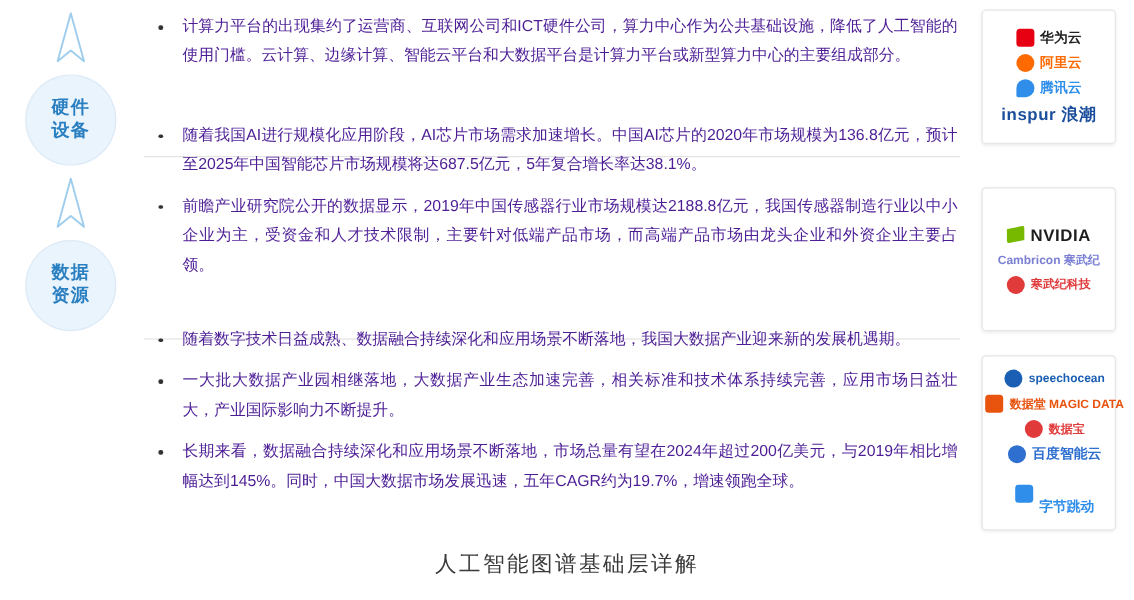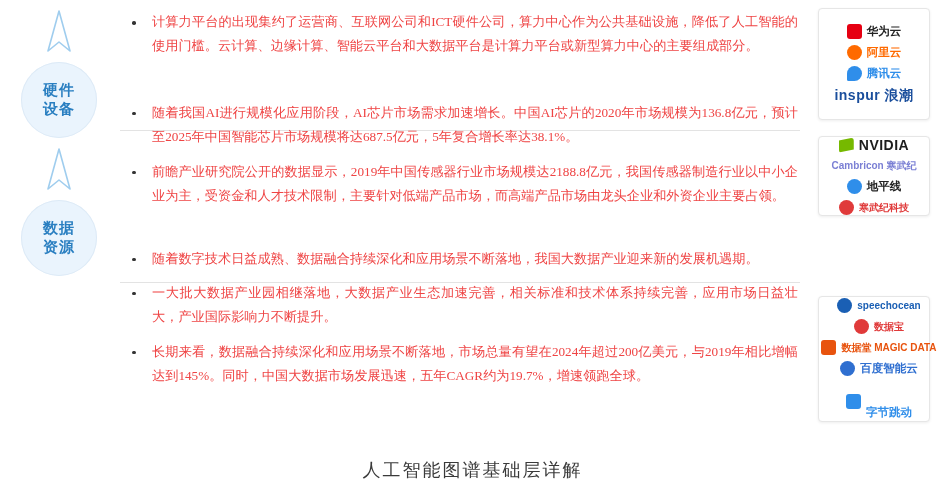--- a/index.html
+++ b/index.html
@@ -42,22 +42,21 @@
   .block.b2{margin-top:30px;}
   .block.b3{margin-top:26px;}
   ul.bullets{margin:0;padding:0;list-style:none;}
   ul.bullets li{
     position:relative;
     padding-left:32px;
     margin-bottom:10px;
     font-size:13.2px;
     line-height:1.85;
     text-align:justify;
-    color:#ef4444;
-    font-family:Liberation Serif, serif;
+    color:#4c1d95;
   }
   ul.bullets li:last-child{margin-bottom:0;}
   ul.bullets li:before{
     content:"";
     position:absolute;left:12px;top:11px;
     width:3.5px;height:3.5px;background:#333;border-radius:50%;
   }
 
   
   .divider{
@@ -171,52 +170,48 @@
       </div>
       <div class="logo-row">
         <span class="mark" style="background:#2f8eea;border-radius:50% 50% 50% 10%;"></span>
         <span class="logo-text" style="color:#2f8eea;">腾讯云</span>
       </div>
       <div class="logo-row">
         <span class="logo-text big" style="color:#1a4e9c;">inspur 浪潮</span>
       </div>
     </div>
 
-    <div class="card" style="position:absolute;top:136px;height:80px;">
+    <div class="card" style="position:absolute;top:156px;height:120px;">
       <div class="logo-row">
         <span class="mark" style="background:#76b900;clip-path:polygon(0 20%,100% 0,100% 80%,0 100%);"></span>
         <span class="logo-text big" style="color:#1d1d1d;">NVIDIA</span>
       </div>
       <div class="logo-row">
         <span class="logo-text sm" style="color:#7a7fd4;">Cambricon 寒武纪</span>
       </div>
       <div class="logo-row">
-        <span class="mark round" style="background:#2f8eea;"></span>
-        <span class="logo-text">地平线</span>
-      </div>
-      <div class="logo-row">
         <span class="mark round" style="background:#e03a3a;"></span>
         <span class="logo-text sm" style="color:#e03a3a;">寒武纪科技</span>
       </div>
     </div>
 
-    <div class="card" style="position:absolute;top:296px;height:126px;padding-left:16px;">
+    <div class="card" style="position:absolute;top:296px;height:146px;padding-left:16px;">
       <div class="logo-row">
         <span class="mark round" style="background:#1a5fb4;"></span>
         <span class="logo-text sm" style="color:#1a5fb4;">speechocean</span>
       </div>
       <div class="logo-row">
+        <span class="mark" style="background:#e8530e;"></span>
+        <span class="logo-text sm" style="color:#e8530e;">数据堂 MAGIC DATA</span>
+      </div>
+      <div class="logo-row">
         <span class="mark round" style="background:#e03a3a;"></span>
         <span class="logo-text sm" style="color:#e03a3a;">数据宝</span>
       </div>
       <div class="logo-row">
-        <span class="mark" style="background:#e8530e;"></span>
-        <span class="logo-text sm" style="color:#e8530e;">数据堂 MAGIC DATA</span>
-      </div>
-      <div class="logo-row">
         <span class="mark round" style="background:#2f6fd0;"></span>
         <span class="logo-text" style="color:#2f6fd0;">百度智能云</span>
       </div>
       <div class="logo-row">
         <span class="mark" style="background:#2f8eea;"></span>
         <span class="logo-text" style="color:#2f8eea;margin-top:23px;">字节跳动</span>
       </div>
     </div>
 
   </div>

